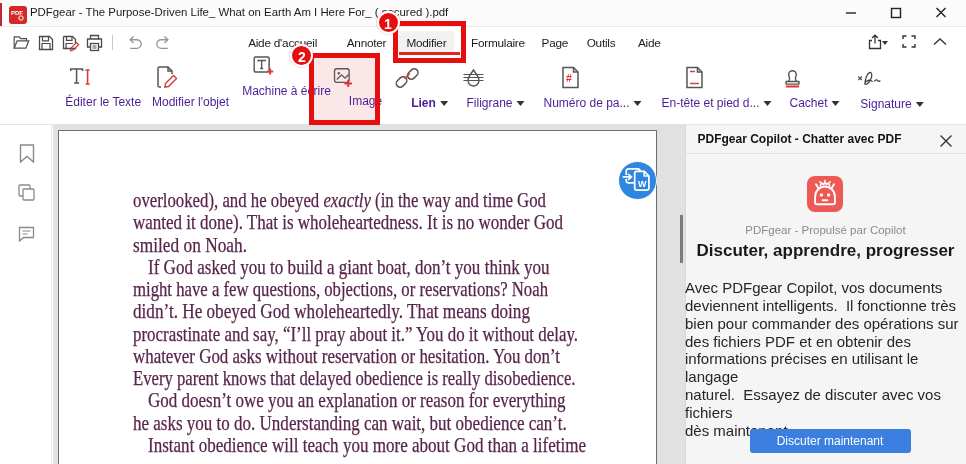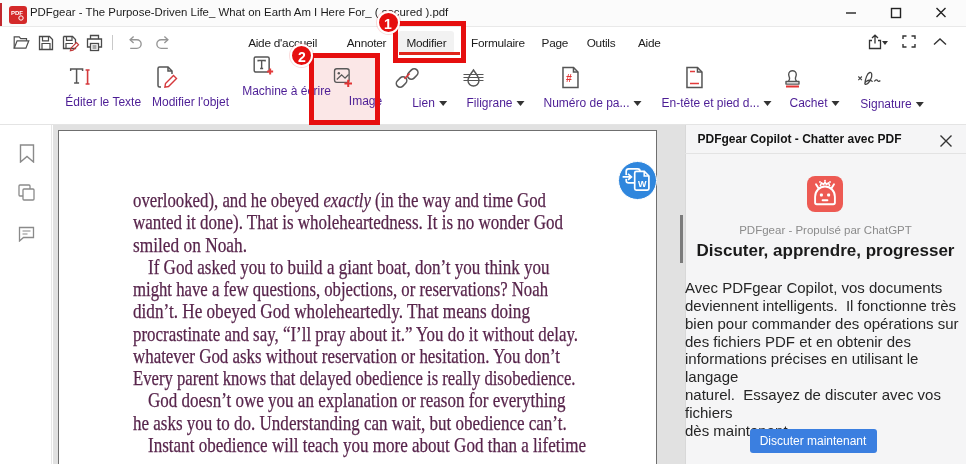--- a/index.html
+++ b/index.html
@@ -39,21 +39,21 @@
 #scrollthumb { left:680px; top:215px; width:3px; height:48px; background:#7b7b7b; }
 #bluebtn { left:618.2px; top:160.9px; width:38.8px; height:38.8px; border-radius:50%; background:#2f86dd; border:1.8px solid #fff; }
 
 #panel { left:685px; top:125px; width:281px; height:339px; background:#f5f5f6; border-left:1px solid #d8d8d8; }
 #panelhead { position:absolute; left:697.5px; top:133px; line-height:13px; font-size:12px; font-weight:bold; color:#141414; }
 #panelline { left:685px; top:153px; width:281px; height:1px; background:#e3e3e3; }
 #roboticon { left:807px; top:176px; width:36px; height:36px; border-radius:8px; background:#ed5a53; }
 #poweredby { left:685px; top:224px; width:281px; text-align:center; line-height:13px; font-size:11.5px; color:#8b8b8b; }
 #chatline { left:685px; top:243.5px; width:281px; text-align:center; line-height:13px; font-size:17px; font-weight:bold; color:#1a1a1a; }
 #paneltext { left:685px; top:279px; width:281px; text-align:left; font-size:15px; line-height:17.85px; color:#262626; }
-#chatbtn { left:749.5px; top:428.5px; width:127px; height:24.8px; background:#3b7fe0; border-radius:3px; color:#fff; font-size:12px; text-align:center; line-height:24.8px; }
+#chatbtn { left:749.5px; top:428.5px; width:161px; height:24.8px; background:#3b7fe0; border-radius:3px; color:#fff; font-size:12px; text-align:center; line-height:24.8px; }
 </style>
 </head>
 <body>
 <div class="abs" id="titlebar"></div>
 <div class="abs" id="redsliver"></div>
 <div class="abs" id="applogo">
   <svg width="18" height="18" viewBox="0 0 18 18">
     <text x="2" y="9" font-size="6" fill="#fff" font-family="Liberation Sans" font-weight="bold">PDF</text>
     <circle cx="12" cy="12" r="2.2" fill="none" stroke="#fff" stroke-width="1"></circle>
   </svg>
@@ -150,21 +150,21 @@
 </div>
 <div class="titem" style="left:343px; top:67px;">
   <svg width="20" height="20" viewBox="0 0 20 20">
       <rect x="1.7" y="1.7" width="14.6" height="13.6" rx="2.2" fill="none" stroke="#595959" stroke-width="1.35"></rect>
       <circle cx="6" cy="6.3" r="1.2" fill="#595959"></circle>
       <path d="M4 12.5 l4.8-4.6 3.4 3.2 3.6-3.6" fill="none" stroke="#595959" stroke-width="1.3"></path>
       <path d="M11.6 16.6 h7.6 M15.4 12.8 v7.6" stroke="#e23434" stroke-width="2"></path>
     </svg>
   <div class="lbl">Image</div>
 </div>
-<div class="titem" style="left:407px; top:67px;">
+<div class="titem" style="left:407px; top:67px;font-weight:bold;">
   <svg width="26" height="22" viewBox="0 0 26 22">
       <g fill="none" stroke="#5a5a5a" stroke-width="1.6">
         <rect x="1.6" y="11.2" width="11.6" height="7.6" rx="3.8" transform="rotate(-45 7.4 15)"></rect>
         <rect x="12.8" y="3.2" width="11.6" height="7.6" rx="3.8" transform="rotate(-45 18.6 7)"></rect>
       </g>
       <path d="M10.3 11.7 l5.2-5.2" stroke="#e23434" stroke-width="1.6"></path>
     </svg>
   <div class="lbl">Lien<span class="caret"></span></div>
 </div>
 <div class="titem" style="left:473px; top:66px;">
@@ -259,21 +259,21 @@
     <path d="M11.5 12.2 L9 8.2 M24.5 12.2 l2.5 -4" stroke="#fff" stroke-width="1.9" stroke-linecap="round"></path>
     <path d="M13.2 10.2 l1.3 -3.4 2.2 1.7 1.3 -2.6 1.3 2.6 2.2 -1.7 1.3 3.4" fill="none" stroke="#fff" stroke-width="1.6" stroke-linejoin="round"></path>
     <circle cx="13" cy="6" r="0.9" fill="#fff"></circle>
       <circle cx="18" cy="4.6" r="0.9" fill="#fff"></circle>
       <circle cx="23" cy="6" r="0.9" fill="#fff"></circle>
     <rect x="12.9" y="17.6" width="3" height="3" rx="1" fill="#fff"></rect>
       <rect x="20.1" y="17.6" width="3" height="3" rx="1" fill="#fff"></rect>
     <rect x="14.6" y="23.2" width="6.8" height="2" rx="1" fill="#fff"></rect>
   </svg>
 </div>
-<div class="abs" id="poweredby">PDFgear - Propulsé par ChatGPT</div>
+<div class="abs" id="poweredby">PDFgear - Propulsé par Copilot</div>
 <div class="abs" id="chatline">Discuter, apprendre, progresser</div>
 <div class="abs" id="paneltext">
   Avec PDFgear Copilot, vos documents<br>
   deviennent intelligents.&nbsp; Il fonctionne très<br>
   bien pour commander des opérations sur<br>
   des fichiers PDF et en obtenir des<br>
   informations précises en utilisant le langage<br>
   naturel.&nbsp; Essayez de discuter avec vos fichiers<br>
   dès maintenant.
 </div>

